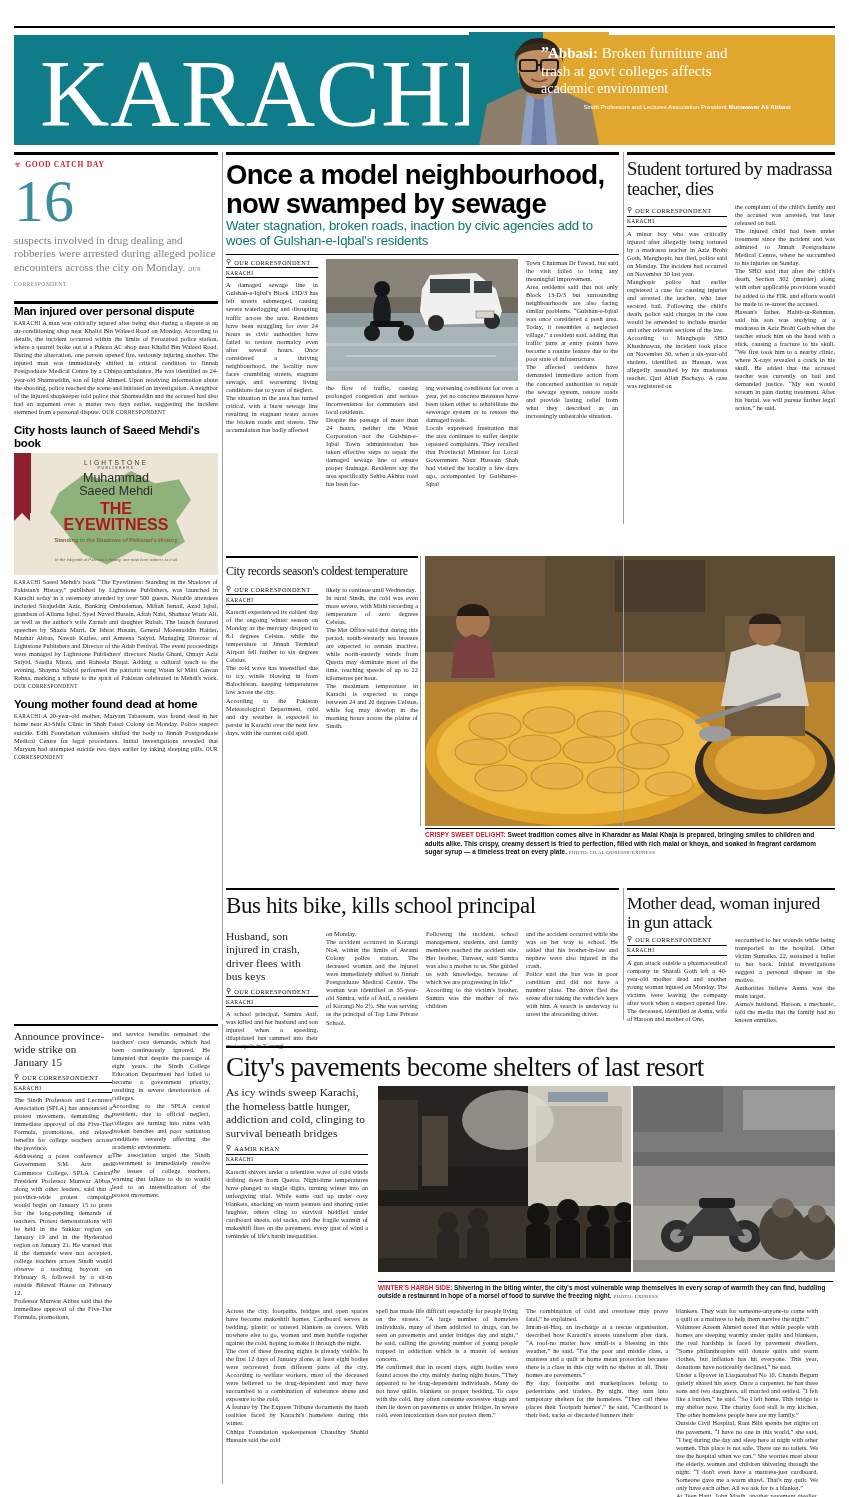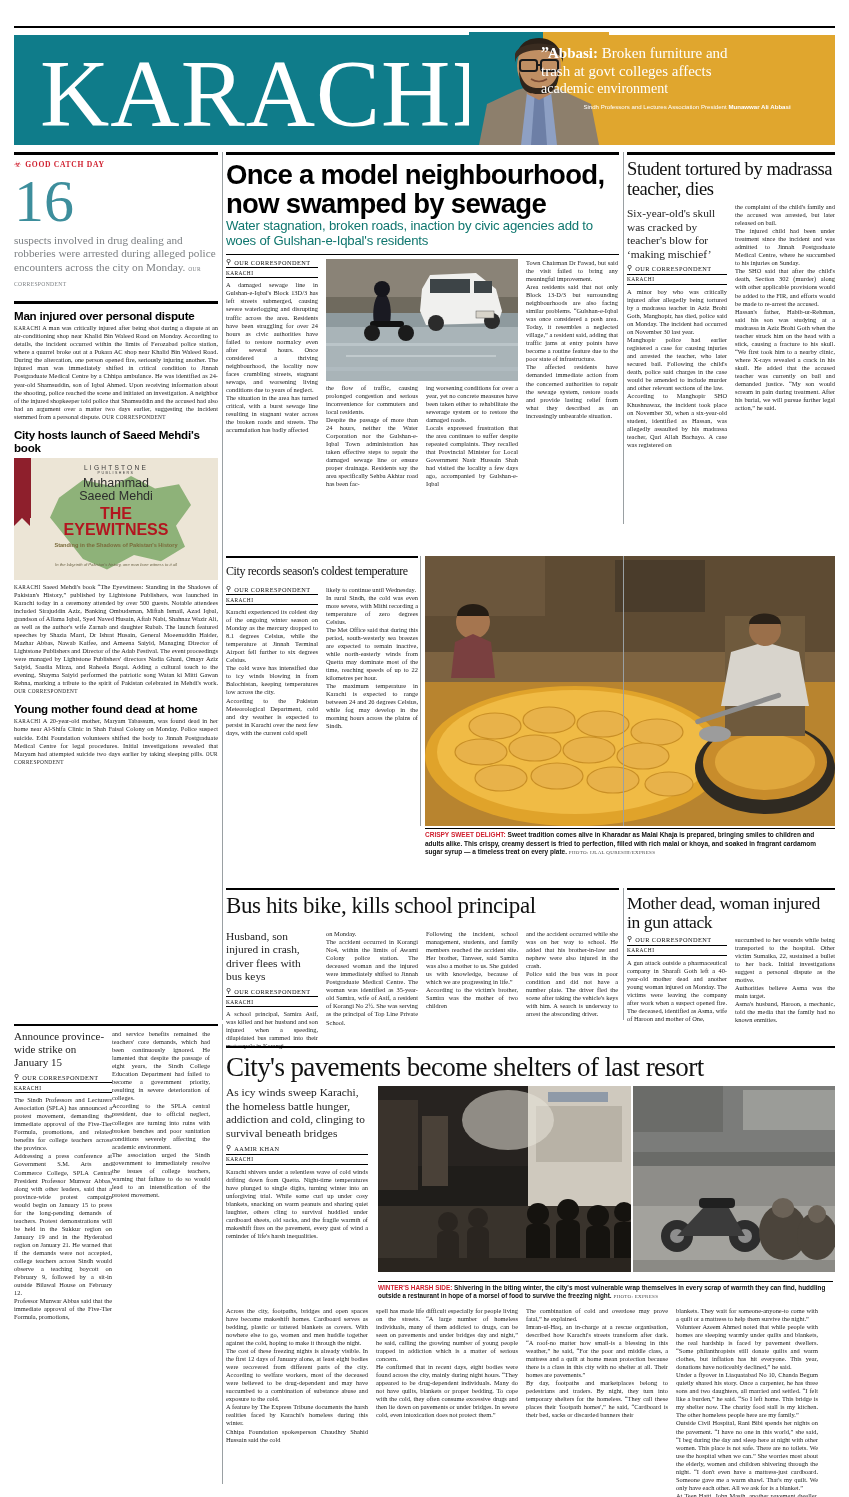--- a/index.html
+++ b/index.html
@@ -42,21 +42,21 @@
   #leftcol{position:absolute;left:14px;top:152px;width:204px;}
   #good-catch-rule{height:3px;background:#000;width:204px;}
   #gc-head{display:flex;align-items:center;gap:4px;margin-top:5px;}
   #gc-head .glyph{color:#d0202f;font-size:8px;}
   #gc-head .lbl{color:#d0202f;font-family:"Liberation Serif",serif;font-weight:bold;font-size:7.6px;letter-spacing:.7px;}
   #gc-num{font-family:"Liberation Serif",serif;font-size:60px;line-height:60px;color:#3d8e9c;margin-top:2px;}
   #gc-text{font-family:"Liberation Serif",serif;font-size:11.2px;line-height:13.3px;color:#7b7f82;margin-top:3px;}
   #gc-text .src{font-size:5.6px;letter-spacing:.35px;text-transform:uppercase;color:#7b7f82;}
   #gc-bottom-rule{height:3px;background:#000;margin-top:10px;}
 
-  .lc-head{font-family:"Liberation Sans",sans-serif;font-weight:bold;font-size:11.6px;line-height:13px;letter-spacing:-.25px;margin-top:5px;margin-bottom:2px;color:#000;}
+  .lc-head{font-family:"Liberation Sans",sans-serif;font-weight:bold;font-size:11.6px;line-height:13px;letter-spacing:-.25px;margin-bottom:2px;color:#000;}
   .lc-body{font-family:"Liberation Serif",serif;font-size:6.4px;line-height:8.05px;text-align:justify;color:#1b1b1b;}
   .lc-body .dl{font-size:5.3px;letter-spacing:.35px;text-transform:uppercase;}
   .lc-body .src{font-size:5.3px;letter-spacing:.35px;text-transform:uppercase;}
 
   
   #bookfig{margin-top:4px;width:204px;height:122px;position:relative;overflow:hidden;background:#ece5d6;}
   #bookfig .ribbon{position:absolute;left:0;top:0;width:17px;height:60px;background:#8e1f2c;}
   #bookfig .ribbon:after{content:"";position:absolute;left:0;bottom:-8px;border-left:8.5px solid #8e1f2c;border-right:8.5px solid #8e1f2c;border-bottom:8px solid transparent;}
   #bookfig .map{position:absolute;left:30px;top:14px;width:150px;height:104px;background:#6fa05a;opacity:.75;
      clip-path:polygon(10% 25%,26% 8%,46% 14%,58% 4%,74% 16%,90% 12%,98% 32%,88% 52%,94% 72%,78% 86%,60% 80%,42% 94%,26% 84%,14% 62%,4% 44%);}
@@ -285,21 +285,20 @@
         </div>
       </div>
     </div>
   </div>
 
   <div id="rightcol">
     <div id="right-rule"></div>
     <div id="right-head">Student tortured by madrassa teacher, dies</div>
     <div style="display:flex;gap:8px;margin-top:4px;">
       <div style="width:100px;">
-        <div id="right-deck">Six-year-old's skull was cracked by teacher's blow for ‘making mischief’</div>
         <div class="corr" style="margin-top:4px;">
           <div class="row">
               <span class="glyph">⚲</span>
               <span class="lbl">OUR CORRESPONDENT</span>
             </div>
           <div class="city">KARACHI</div>
         </div>
         <div class="body-txt" style="white-space:pre-line;">A minor boy who was critically injured after allegedly being tortured by a madrassa teacher in Aziz Brohi Goth, Manghopir, has died, police said on Monday. The incident had occurred on November 30 last year.
 Manghopir police had earlier registered a case for causing injuries and arrested the teacher, who later secured bail. Following the child's death, police said charges in the case would be amended to include murder and other relevant sections of the law.
 According to Manghopir SHO Khushnawaz, the incident took place on November 30, when a six-year-old student, identified as Hassan, was allegedly assaulted by his madrassa teacher, Qari Allah Bachayo. A case was registered on</div>

